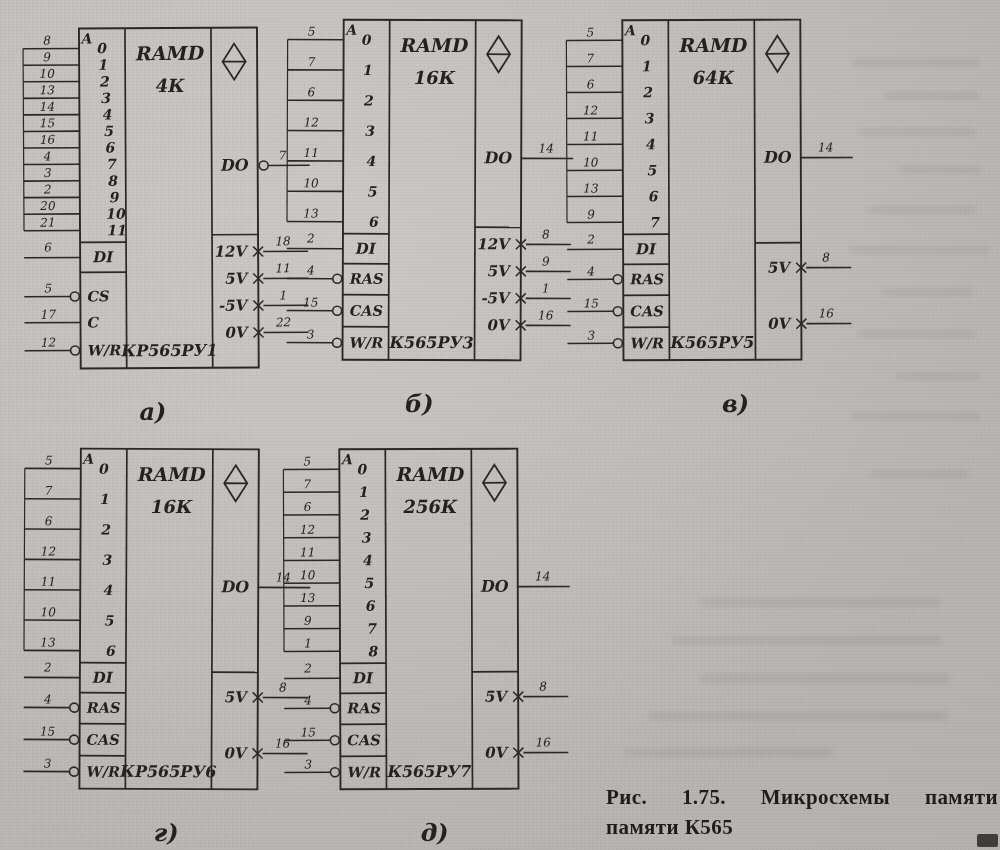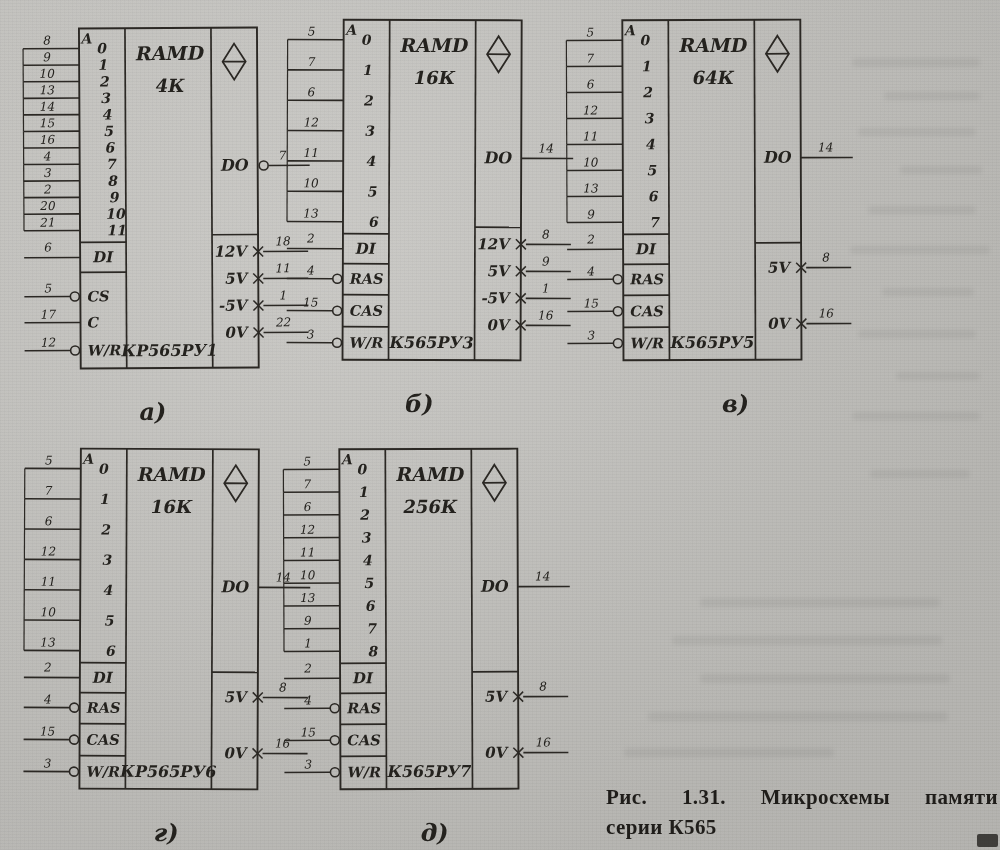--- a/index.html
+++ b/index.html
@@ -445,22 +445,22 @@
         <line x1="251" y1="321" x2="261" y2="311" stroke="#2b2824" stroke-width="1.5"></line>
         <line x1="261" y1="316" x2="306" y2="316" stroke="#2b2824" stroke-width="1.6"></line>
         <text x="281" y="310" font-size="12" text-anchor="middle">16</text>
         <text x="169" y="44" font-size="19" text-anchor="middle" font-weight="bold">RAMD</text>
         <text x="169" y="76" font-size="18" text-anchor="middle" font-weight="bold">256К</text>
         <text x="167" y="340" font-size="16" text-anchor="middle" font-weight="bold">К565РУ7</text>
         <text x="172" y="404" font-size="24" text-anchor="middle" font-weight="bold">д)</text>
       </svg></div>
 
   <div class="caption">
-    <div class="l1">Рис. 1.31. Микросхемы памяти</div>
-    <div class="l2">серии К565</div>
+    <div class="l1">Рис. 1.75. Микросхемы памяти</div>
+    <div class="l2">памяти К565</div>
   </div>
 
   <div class="corner-mark"></div>
 <div class="bleed" style="left: 852px; top: 58px; width: 128px; height: 9px;"></div>
     <div class="bleed" style="left: 884px; top: 92px; width: 96px; height: 8px;"></div>
     <div class="bleed" style="left: 858px; top: 128px; width: 118px; height: 8px;"></div>
     <div class="bleed" style="left: 900px; top: 166px; width: 82px; height: 8px;"></div>
     <div class="bleed" style="left: 868px; top: 206px; width: 108px; height: 8px;"></div>
     <div class="bleed" style="left: 850px; top: 246px; width: 140px; height: 8px;"></div>
     <div class="bleed" style="left: 882px; top: 288px; width: 92px; height: 8px;"></div>

